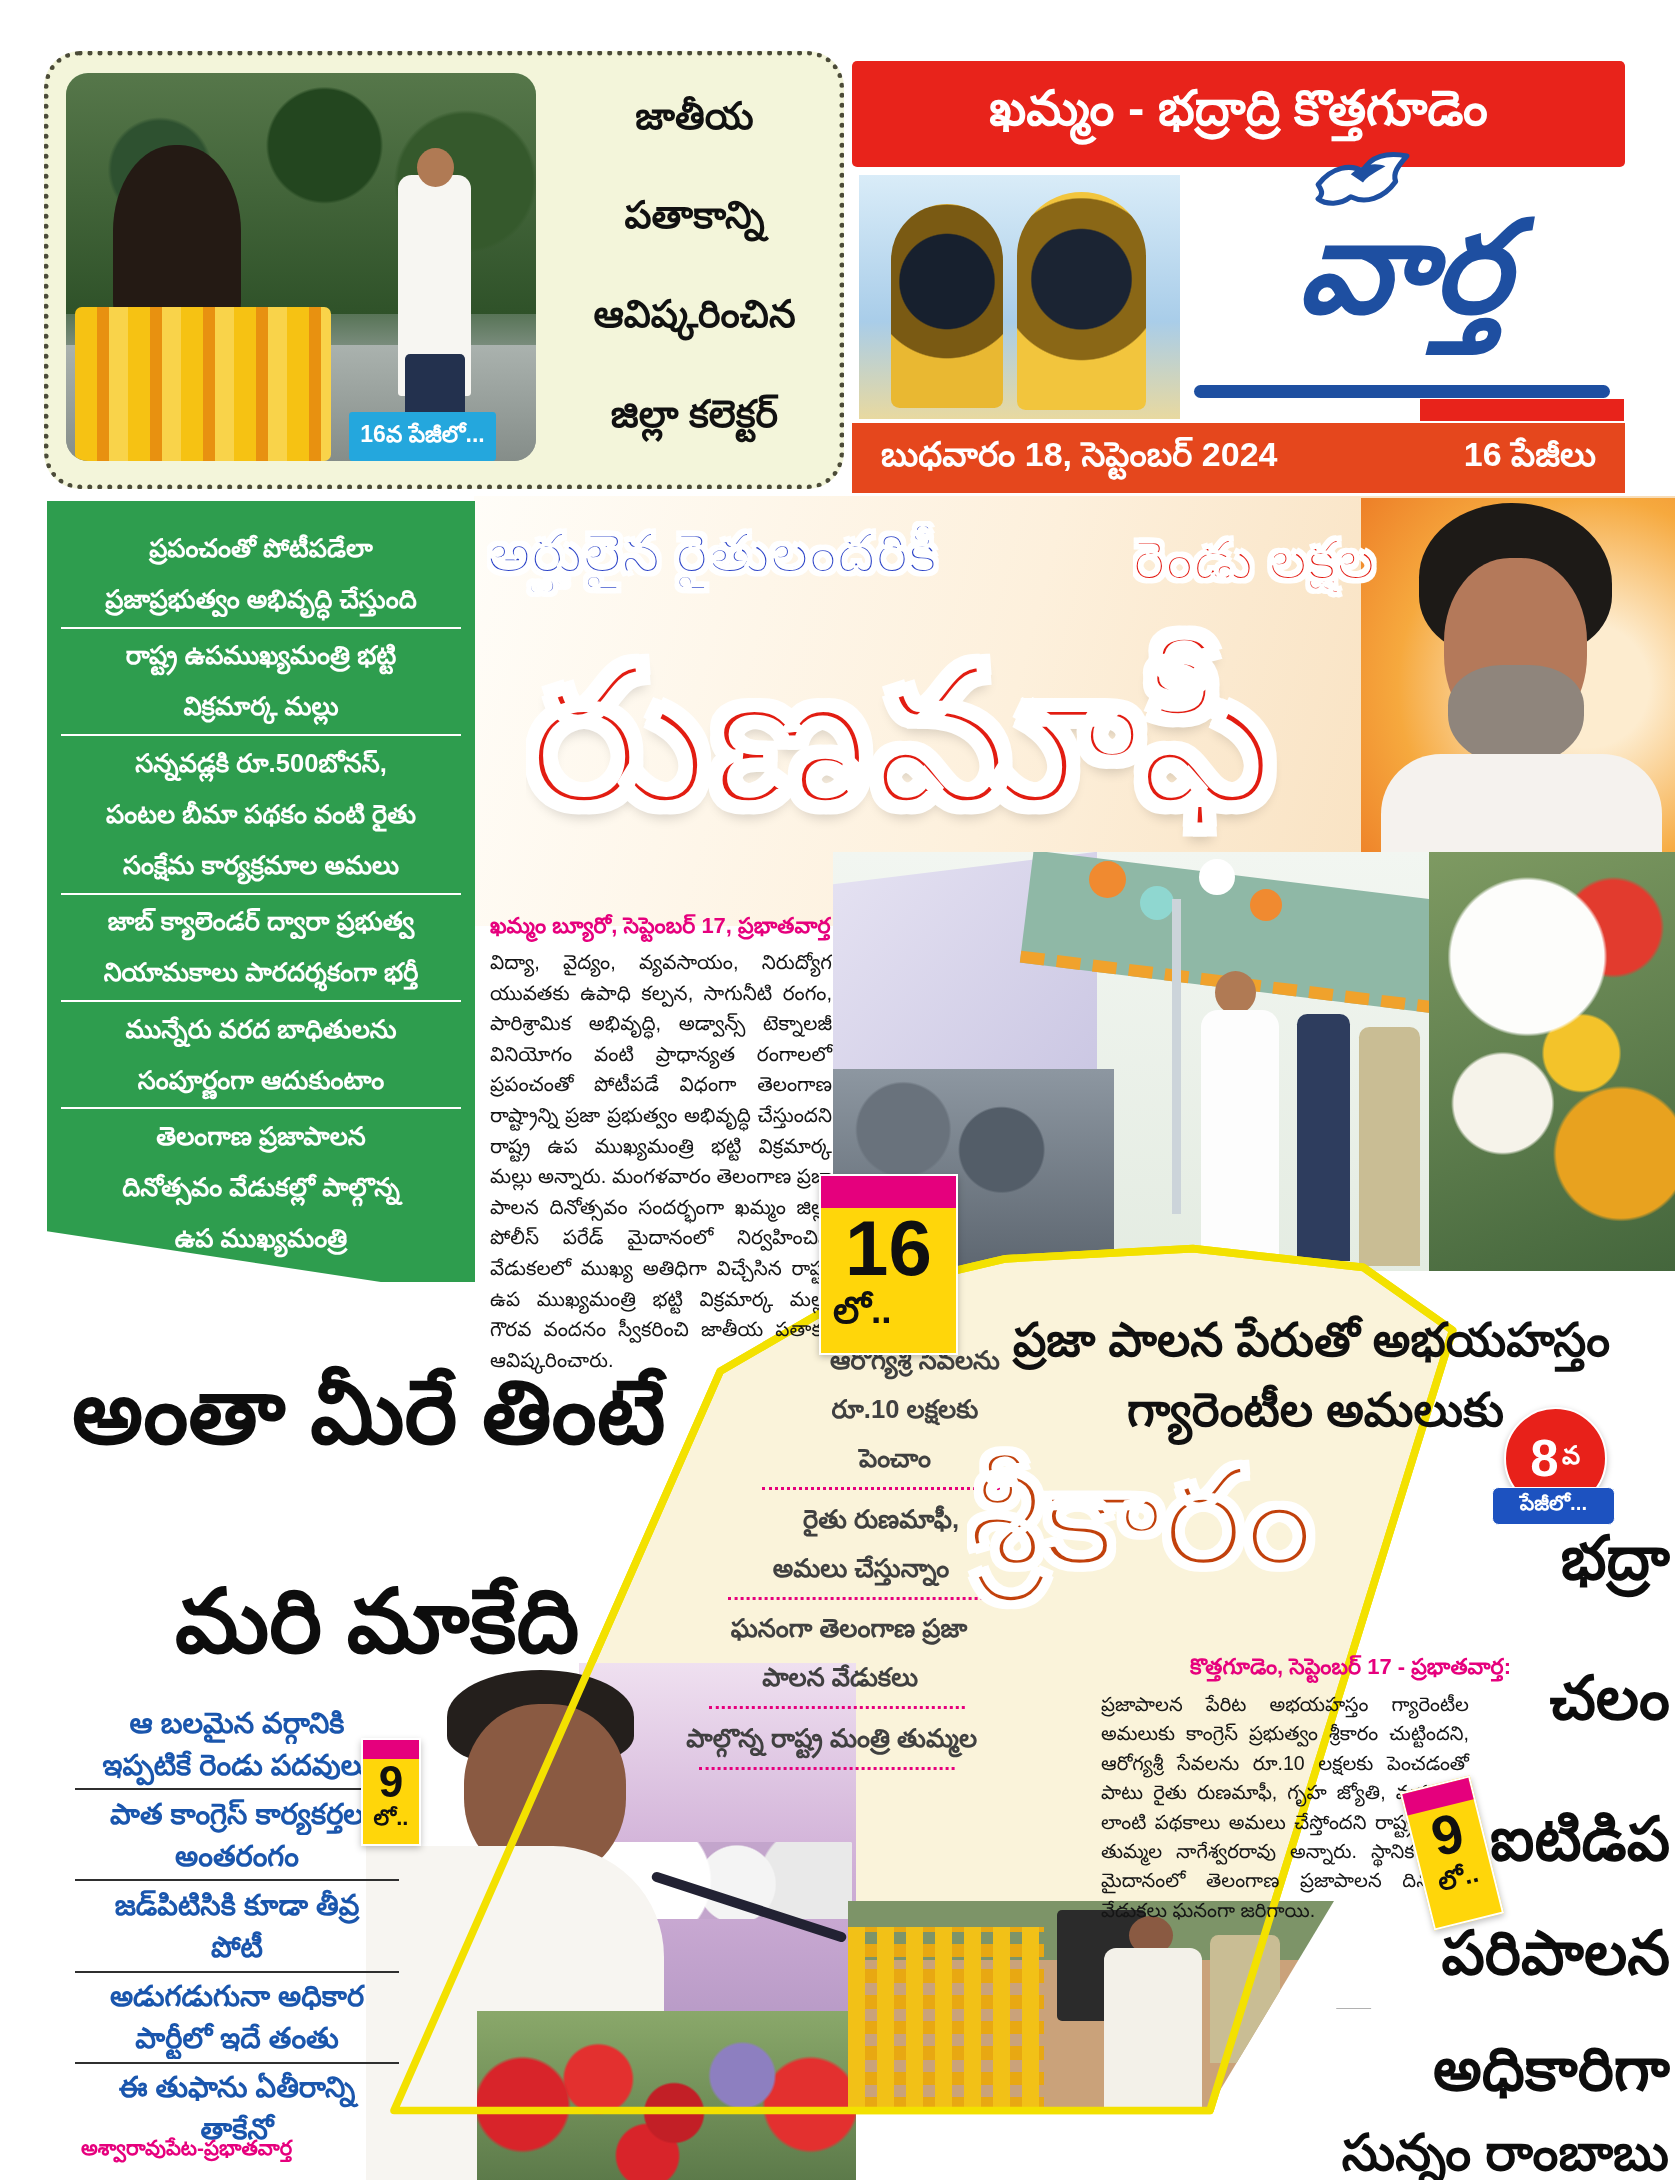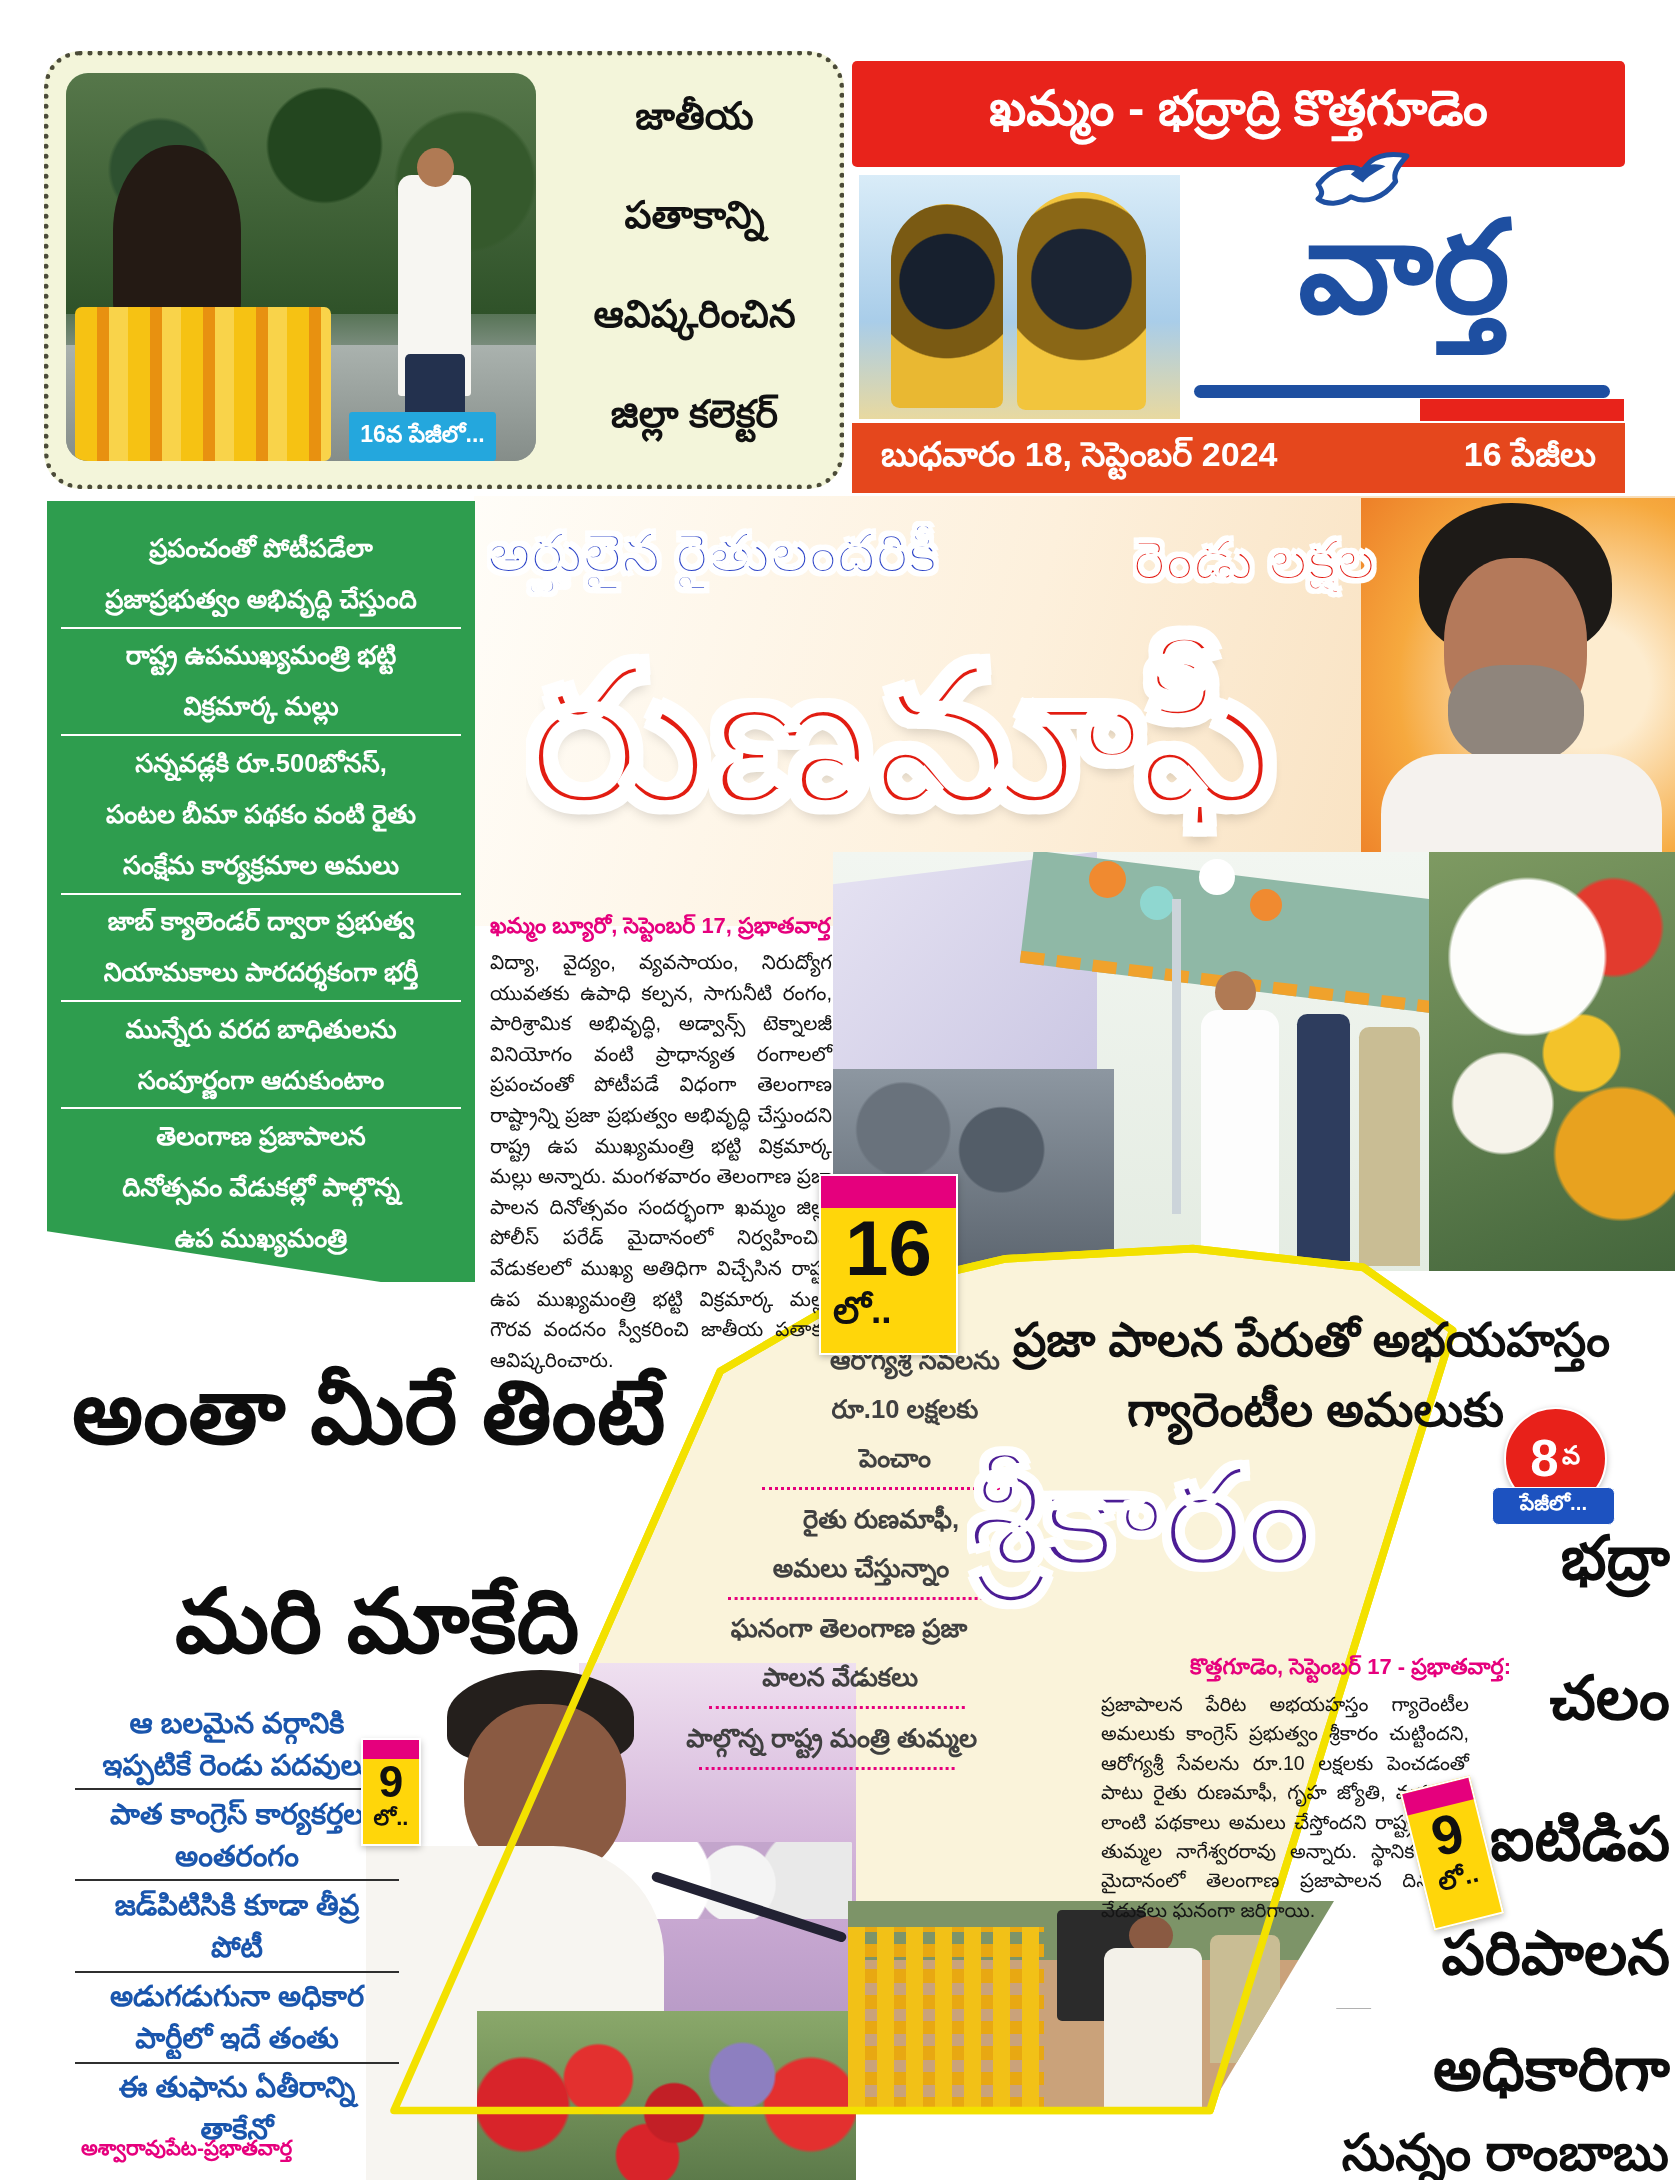--- a/index.html
+++ b/index.html
@@ -33,21 +33,21 @@
   
   .mh-banner{left:852px;top:61px;width:773px;height:106px;background:#e8231b;border-radius:5.1px;
              color:#fff;font-size:49px;font-weight:bold;display:flex;align-items:center;justify-content:center;}
   .mh-deity{left:859px;top:175px;width:321px;height:244px;overflow:hidden;
             background:linear-gradient(180deg,#d9ecf8 0%,#a9cde9 60%,#e8d9a0 100%);}
   .d-arch1{left:32px;top:29px;width:112px;height:204px;border-radius:56px 56px 8.5px 8.5px;
            background:radial-gradient(circle at 50% 38%,#17202e 0 34%,#7a5a13 35% 55%,#e9b832 56% 100%);}
   .d-arch2{left:158px;top:17px;width:129px;height:218px;border-radius:65px 65px 8.5px 8.5px;
            background:radial-gradient(circle at 50% 40%,#1b2433 0 34%,#8a6716 35% 55%,#f2c53d 56% 100%);}
   .mh-title{left:1184px;top:167px;width:440px;height:232px;display:flex;align-items:center;justify-content:center;
-            color:#1e4fa1;font-size:129px;font-weight:bold;}
+            color:#1e4fa1;font-size:129px;font-weight:bold;font-style:italic;}
   .mh-swoosh{left:1194px;top:385px;width:416px;height:12.8px;background:#1e4fa1;border-radius:6.8px;}
   .mh-redstrip{left:1420px;top:399px;width:204px;height:22px;background:#e8231b;}
   .mh-datebar{left:852px;top:423px;width:773px;height:70px;background:#e5471d;color:#fff;
               display:flex;align-items:center;justify-content:space-between;padding:0 29px;box-sizing:border-box;
               font-size:34px;font-weight:bold;}
 
   
   .lead-bg{left:474px;top:496px;width:1201px;height:430px;z-index:1;
            background:linear-gradient(105deg,#fffdf8 0%,#fdf0dc 45%,#f6d8af 100%);}
   .green-panel{left:47px;top:501px;width:428px;height:781px;background:#2e9d4e;z-index:6;
@@ -113,21 +113,21 @@
   .sk-points{left:647px;top:1336px;width:366px;z-index:6;}
   .sk-pt{font-size:25.6px;font-weight:bold;color:#404040;line-height:49px;text-align:center;white-space:nowrap;}
   .sk-sep{border-top:3.4px dotted #e6007d;width:256px;margin:4.3px auto;}
   .k0{transform:translateX(85px);} .k1{transform:translateX(75px);} .k2{transform:translateX(65px);}
   .k3{transform:translateX(51px);} .k4{transform:translateX(41px);} .k5{transform:translateX(31px);}
   .k6{transform:translateX(19px);} .k7{transform:translateX(10.2px);} .k8{transform:translateX(1.7px);}
   .s0{transform:translateX(60px);} .s1{transform:translateX(25.6px);} .s2{transform:translateX(6.8px);} .s3{transform:translateX(-3.4px);}
 
   .sk-h1{left:1009px;top:1312px;width:605px;font-size:47px;font-weight:bold;color:#101010;text-align:center;z-index:6;}
   .sk-h2{left:1124px;top:1382px;width:383px;font-size:47px;font-weight:bold;color:#101010;text-align:center;z-index:6;}
-  .sk-big{left:967px;top:1438px;width:545px;font-size:138px;font-weight:bold;color:#4c1d95;z-index:6;
+  .sk-big{left:967px;top:1438px;width:545px;font-size:138px;font-weight:bold;color:#c2410c;z-index:6;
       -webkit-text-stroke:3.4px #fff;text-shadow:3.4px 3.4px 0 #fff,-3.4px 3.4px 0 #fff,3.4px -3.4px 0 #fff,-3.4px -3.4px 0 #fff;}
   .comma{color:#9a9a9a;font-weight:bold;z-index:6;line-height:.4;}
   .badge8{left:1497px;top:1407px;width:112px;height:128px;z-index:7;}
   .b8-circle{left:6.8px;top:0;width:99px;height:99px;border-radius:50%;background:#e8211a;border:2.6px solid #fff;
              color:#fff;display:flex;align-items:center;justify-content:center;font-weight:bold;box-shadow:0 2.6px 6.8px rgba(0,0,0,.25);}
   .b8-num{font-size:51px;} .b8-suf{font-size:25.6px;margin-left:3.4px;}
   .b8-label{left:-5.1px;top:80px;width:121px;height:36px;background:#1d52c0;border:1.7px solid #fff;border-radius:6.8px;
             color:#fff;font-size:20.4px;font-weight:bold;display:flex;align-items:center;justify-content:center;}
   .sk-dateline{left:1095px;top:1654px;width:511px;text-align:center;font-size:22px;font-weight:bold;color:#e6007d;z-index:6;}
   .sk-body{left:1101px;top:1690px;width:368px;height:249px;font-size:19.6px;line-height:1.5;color:#151515;

